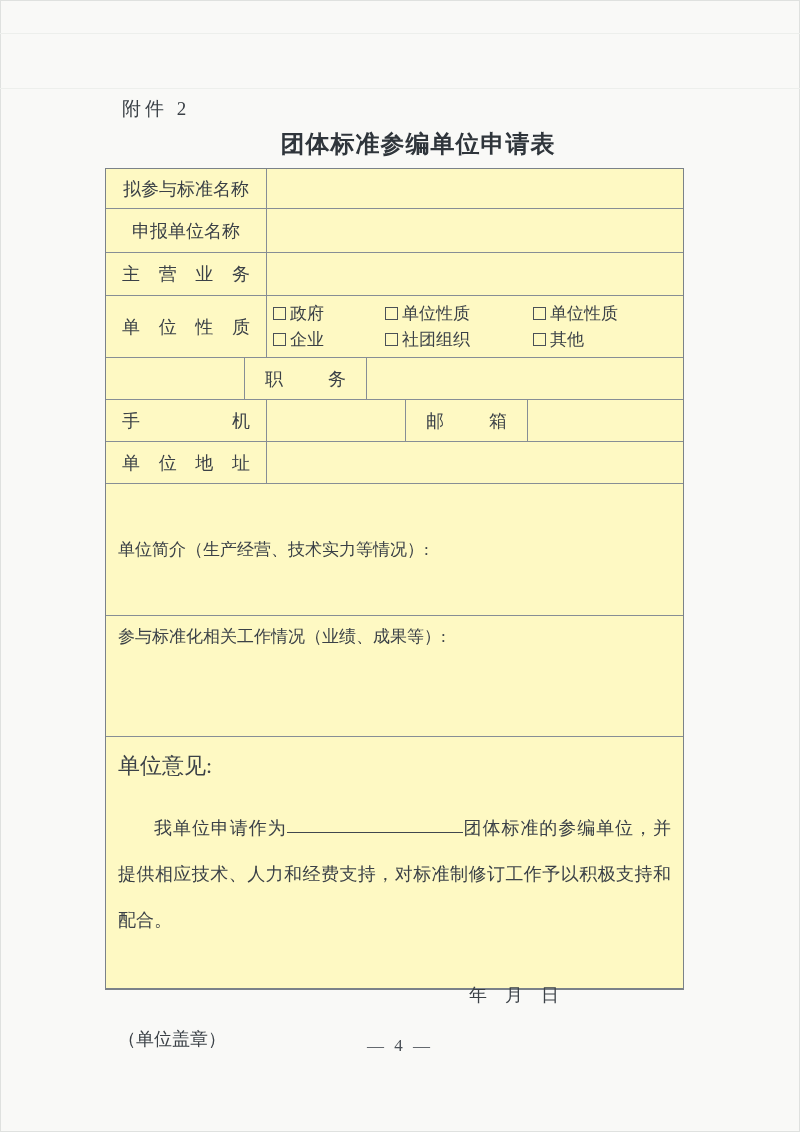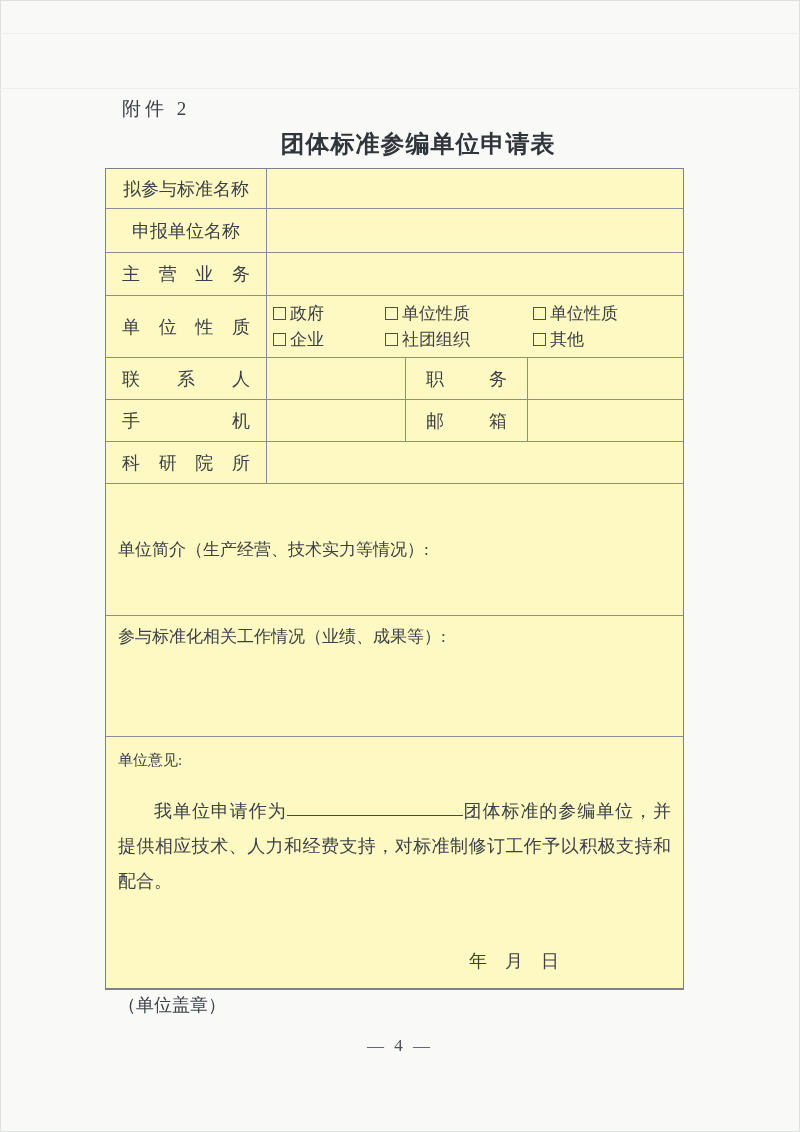--- a/index.html
+++ b/index.html
@@ -72,29 +72,29 @@
     display: inline-block; flex: none;
     width: 13px; height: 13px;
     border: 1.5px solid #4b5157;
     margin-right: 4px;
     background: transparent;
   }
 
   .block-cell { align-items: flex-start; padding: 9px 12px; font-size: 17px; }
 
   .opinion { display: block; padding: 14px 12px 0 12px; }
-  .op-label { font-size: 15px; }
-  .op-para { margin-top: 24px; font-size: 18px; line-height: 35px; text-align: justify; text-indent: 2em; }
+  .op-label { font-size: 22px; }
+  .op-para { margin-top: 24px; font-size: 18px; line-height: 46px; text-align: justify; text-indent: 2em; }
   .blank {
     display: inline-block;
     width: 176px; height: 1em;
     border-bottom: 1.5px solid #41474d;
     margin-bottom: 1px;
   }
-  .op-date { margin-top: 50px; font-size: 18px; text-align: right; padding-right: 112px; }
+  .op-date { margin-top: 40px; font-size: 18px; text-align: right; padding-right: 112px; }
   .op-seal { margin-top: 20px; font-size: 18px; text-align: left; padding-right: 106px; }
 
   .pagenum {
     position: absolute;
     left: 0; top: 1036px;
     width: 100%;
     text-align: center;
     font-size: 17px;
     color: #4a5057;
     letter-spacing: 3px;
@@ -163,44 +163,41 @@
           </span>
           <span class="opt">
             <span class="cbx"></span>
             <span>其他</span>
           </span>
         </div>
       </div>
     </div>
 
     <div class="row h42">
-      <div class="cell lbl bR">
-        <div class="lbl-inner dist">联系人</div>
-      </div>
       <div class="cell val1 bR"></div>
       <div class="cell lbl2 bR">
         <div class="lbl-inner dist">职务</div>
       </div>
       <div class="cell grow"></div>
     </div>
 
     <div class="row h42">
       <div class="cell lbl bR">
         <div class="lbl-inner dist">手机</div>
       </div>
       <div class="cell val1 bR"></div>
       <div class="cell lbl2 bR">
         <div class="lbl-inner dist">邮箱</div>
       </div>
       <div class="cell grow"></div>
     </div>
 
     <div class="row h42">
       <div class="cell lbl bR">
-        <div class="lbl-inner dist">科研院所</div>
+        <div class="lbl-inner dist">单位地址</div>
       </div>
       <div class="cell grow"></div>
     </div>
 
     <div class="row h132">
       <div class="cell grow block-cell">
         <div>单位简介（生产经营、技术实力等情况）:</div>
       </div>
     </div>
 

